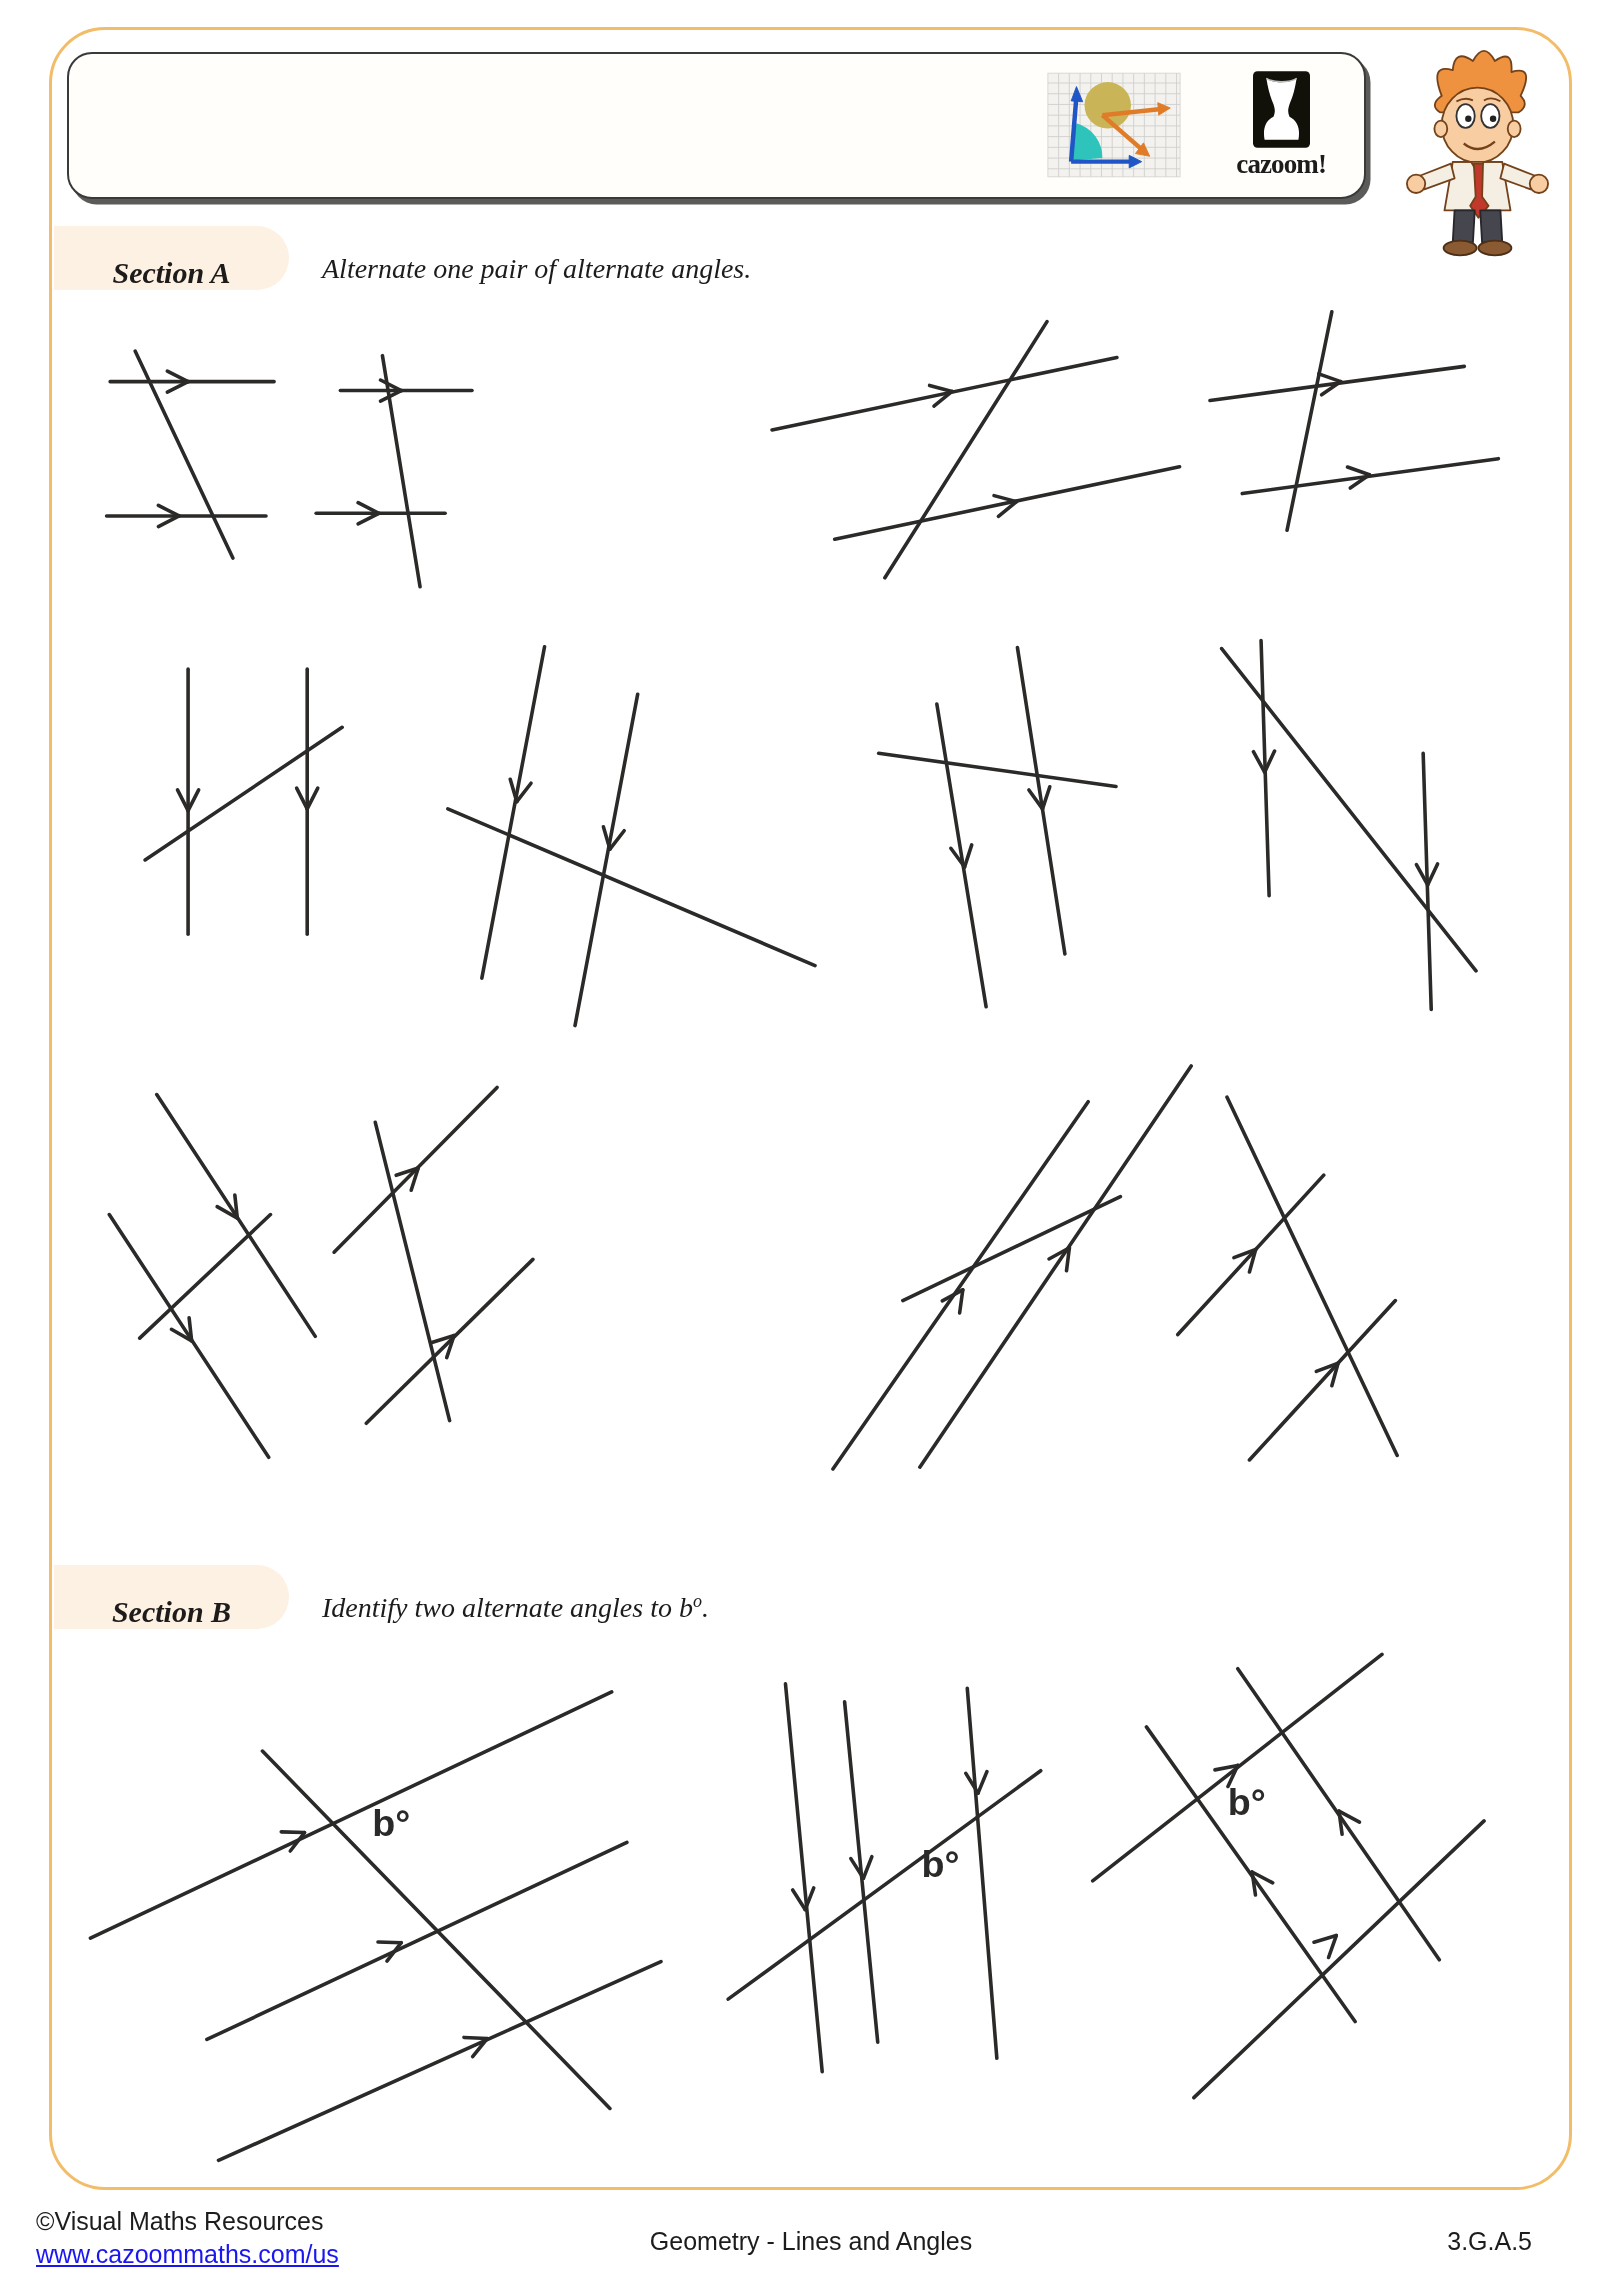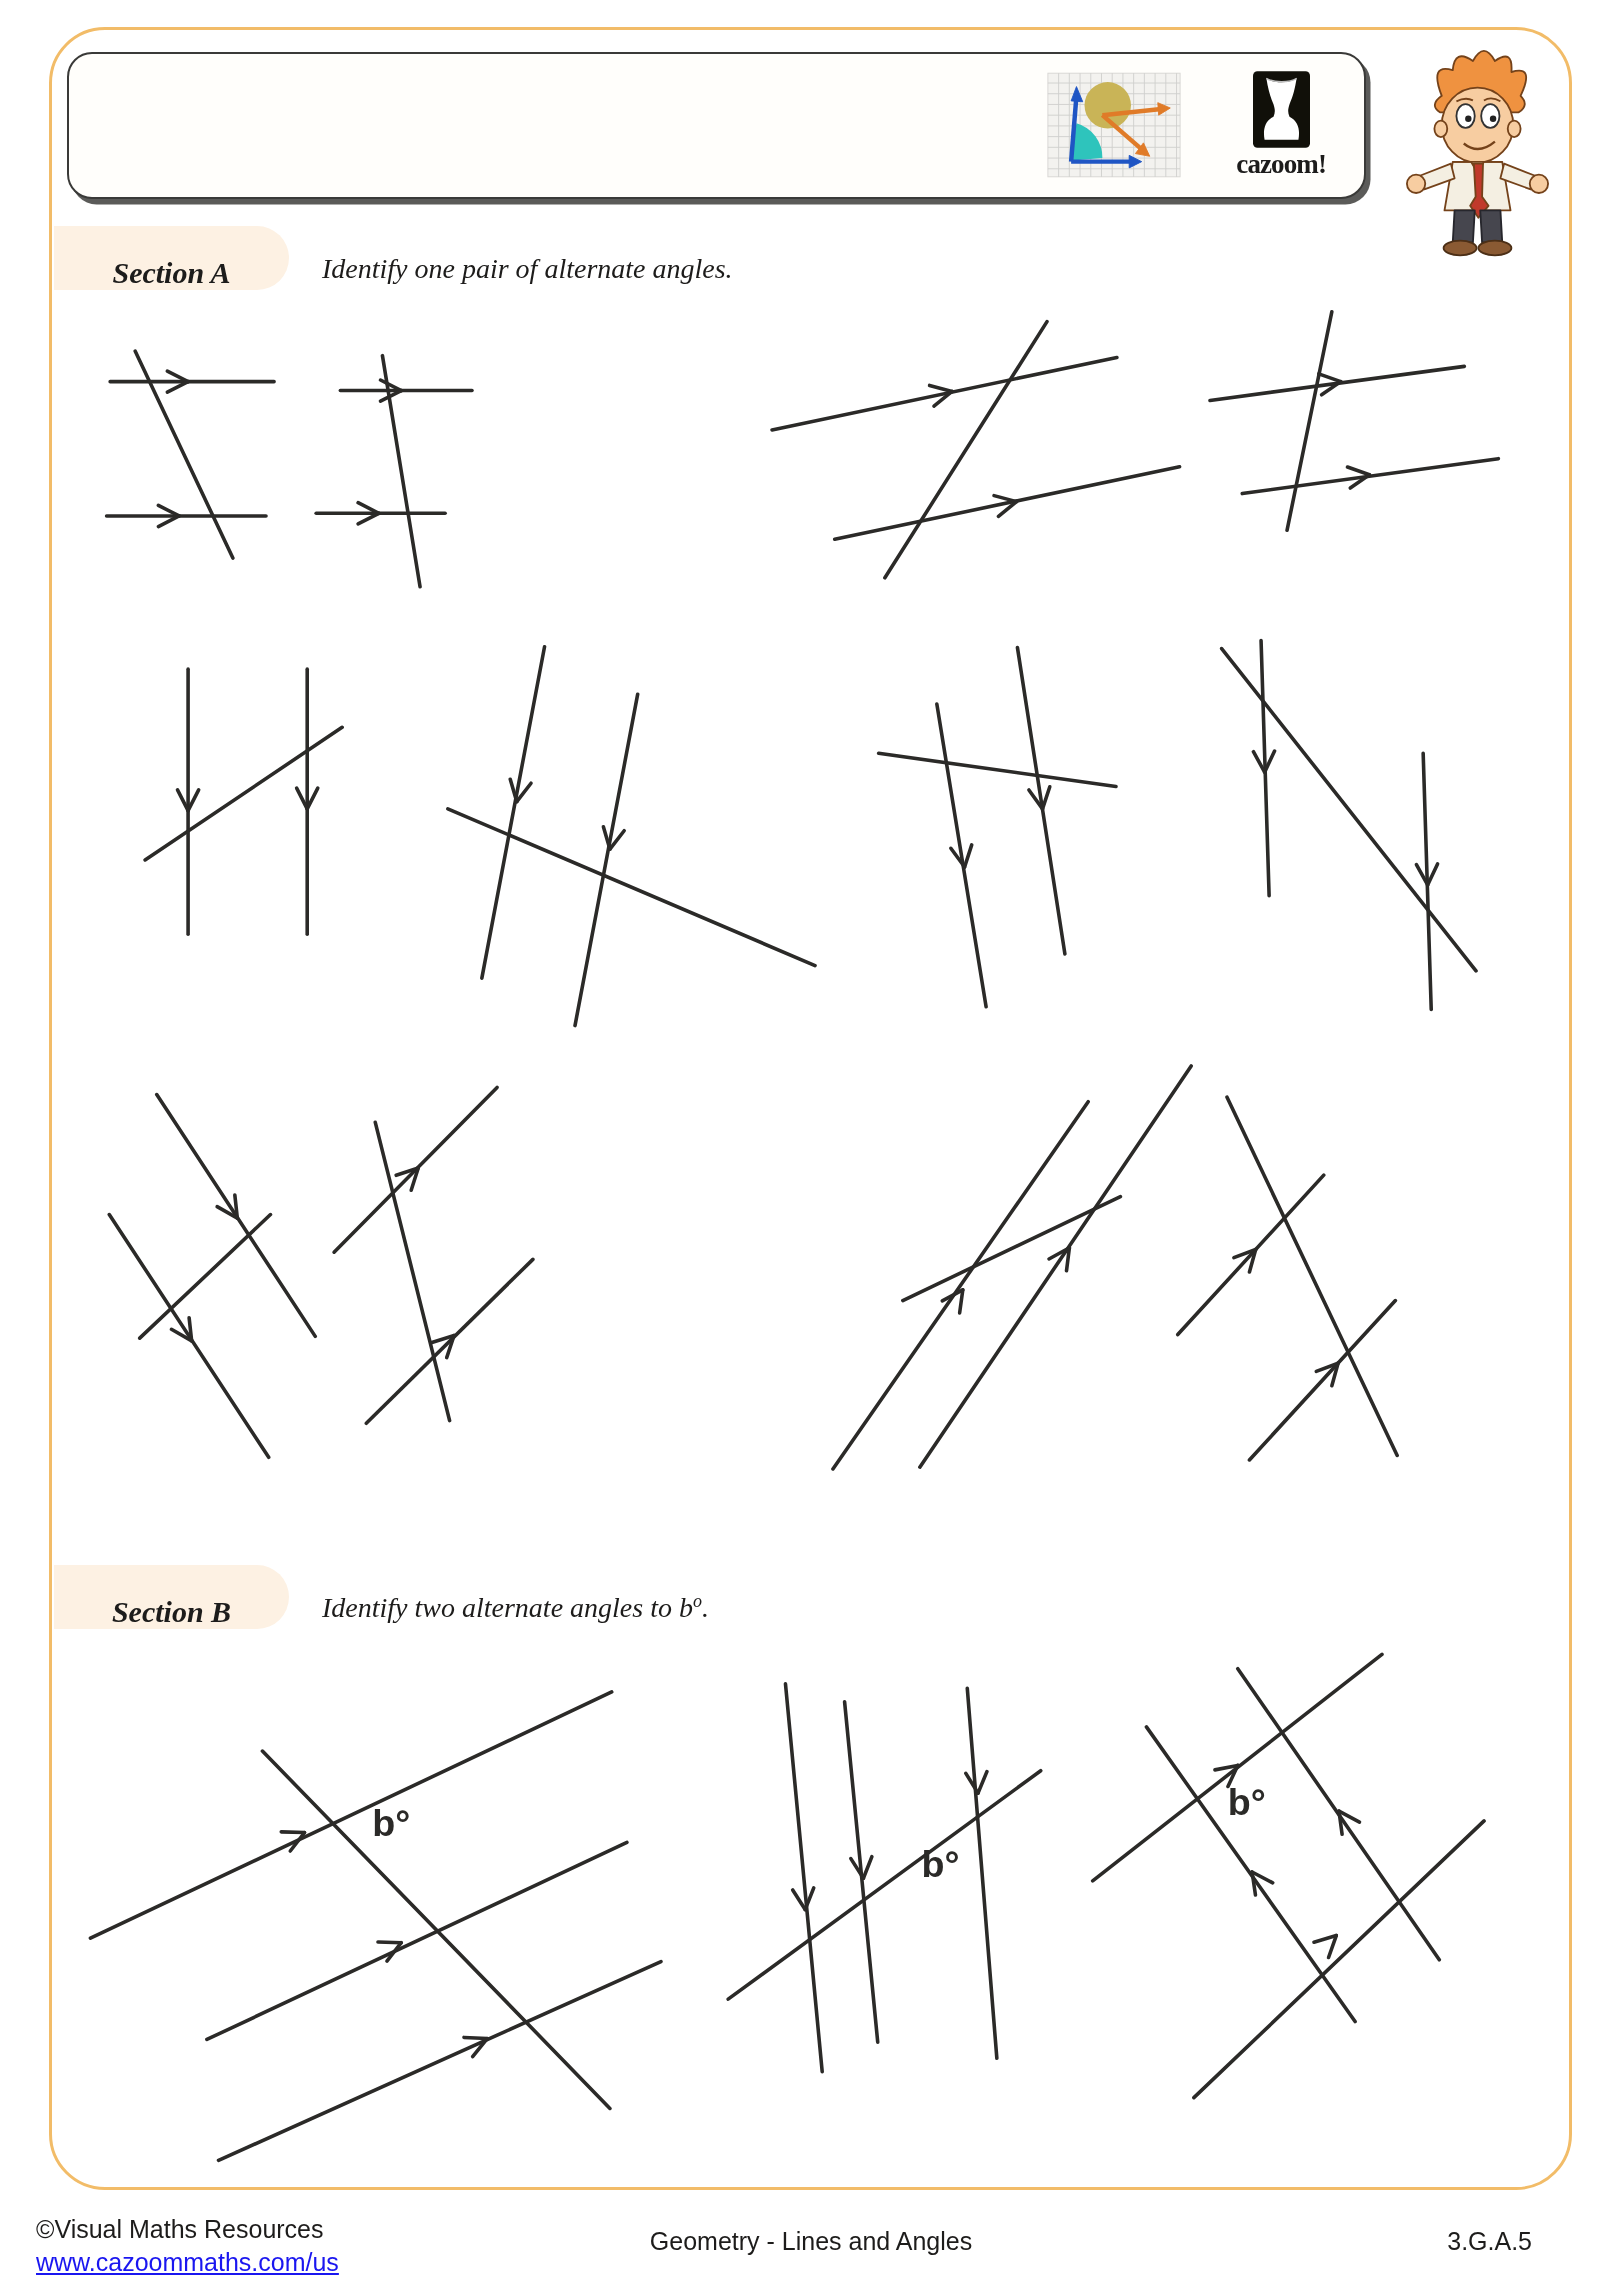--- a/index.html
+++ b/index.html
@@ -40,21 +40,21 @@
   .instr-a{top:253px;}
   .instr-b{top:1591px;}
   .instruction sup{font-size:18px;}
 
   .diagram-canvas{position:absolute;left:0;top:0;width:1622px;height:2293px;z-index:1;}
   .diagram-canvas line{stroke:var(--line);stroke-width:4;stroke-linecap:round;}
   .diagram-canvas text{fill:var(--line);font-family:"Liberation Sans",sans-serif;
                        font-weight:bold;font-size:42px;text-anchor:middle;}
 
   .footer{position:absolute;left:0;top:2205px;width:1622px;z-index:2;font-size:25px;}
-  .footer-left{position:absolute;left:36px;top:8px;line-height:33px;}
+  .footer-left{position:absolute;left:36px;top:0;line-height:33px;}
   .footer-link{color:var(--link);text-decoration:underline;}
   .footer-center{position:absolute;left:0;width:1622px;top:21.5px;text-align:center;}
   .footer-right{position:absolute;right:90px;top:21.5px;}
 </style>
 </head>
 <body>
 
 <div class="page">
 
   <div class="frame"></div>
@@ -270,21 +270,21 @@
       <path d="M108,187 L130,187 L132,222 L110,222 Z" fill="#46464e" stroke="#26262c"></path>
       <ellipse cx="86" cy="228" rx="18" ry="8" fill="#8a5a33" stroke="#4c2f16"></ellipse>
       <ellipse cx="124" cy="228" rx="18" ry="8" fill="#8a5a33" stroke="#4c2f16"></ellipse>
     </g>
   </svg>
 
   <div class="section-pill pill-a">
     <span>Section A</span>
   </div>
   <div class="instruction instr-a">
-    <span>Identify one pair of alternate angles.</span>
+    <span>Alternate one pair of alternate angles.</span>
   </div>
 
   <div class="section-pill pill-b">
     <span>Section B</span>
   </div>
   <div class="instruction instr-b">
     <span>Identify two alternate angles to b</span><sup>o</sup><span>.</span>
   </div>
 
   <div class="footer">

